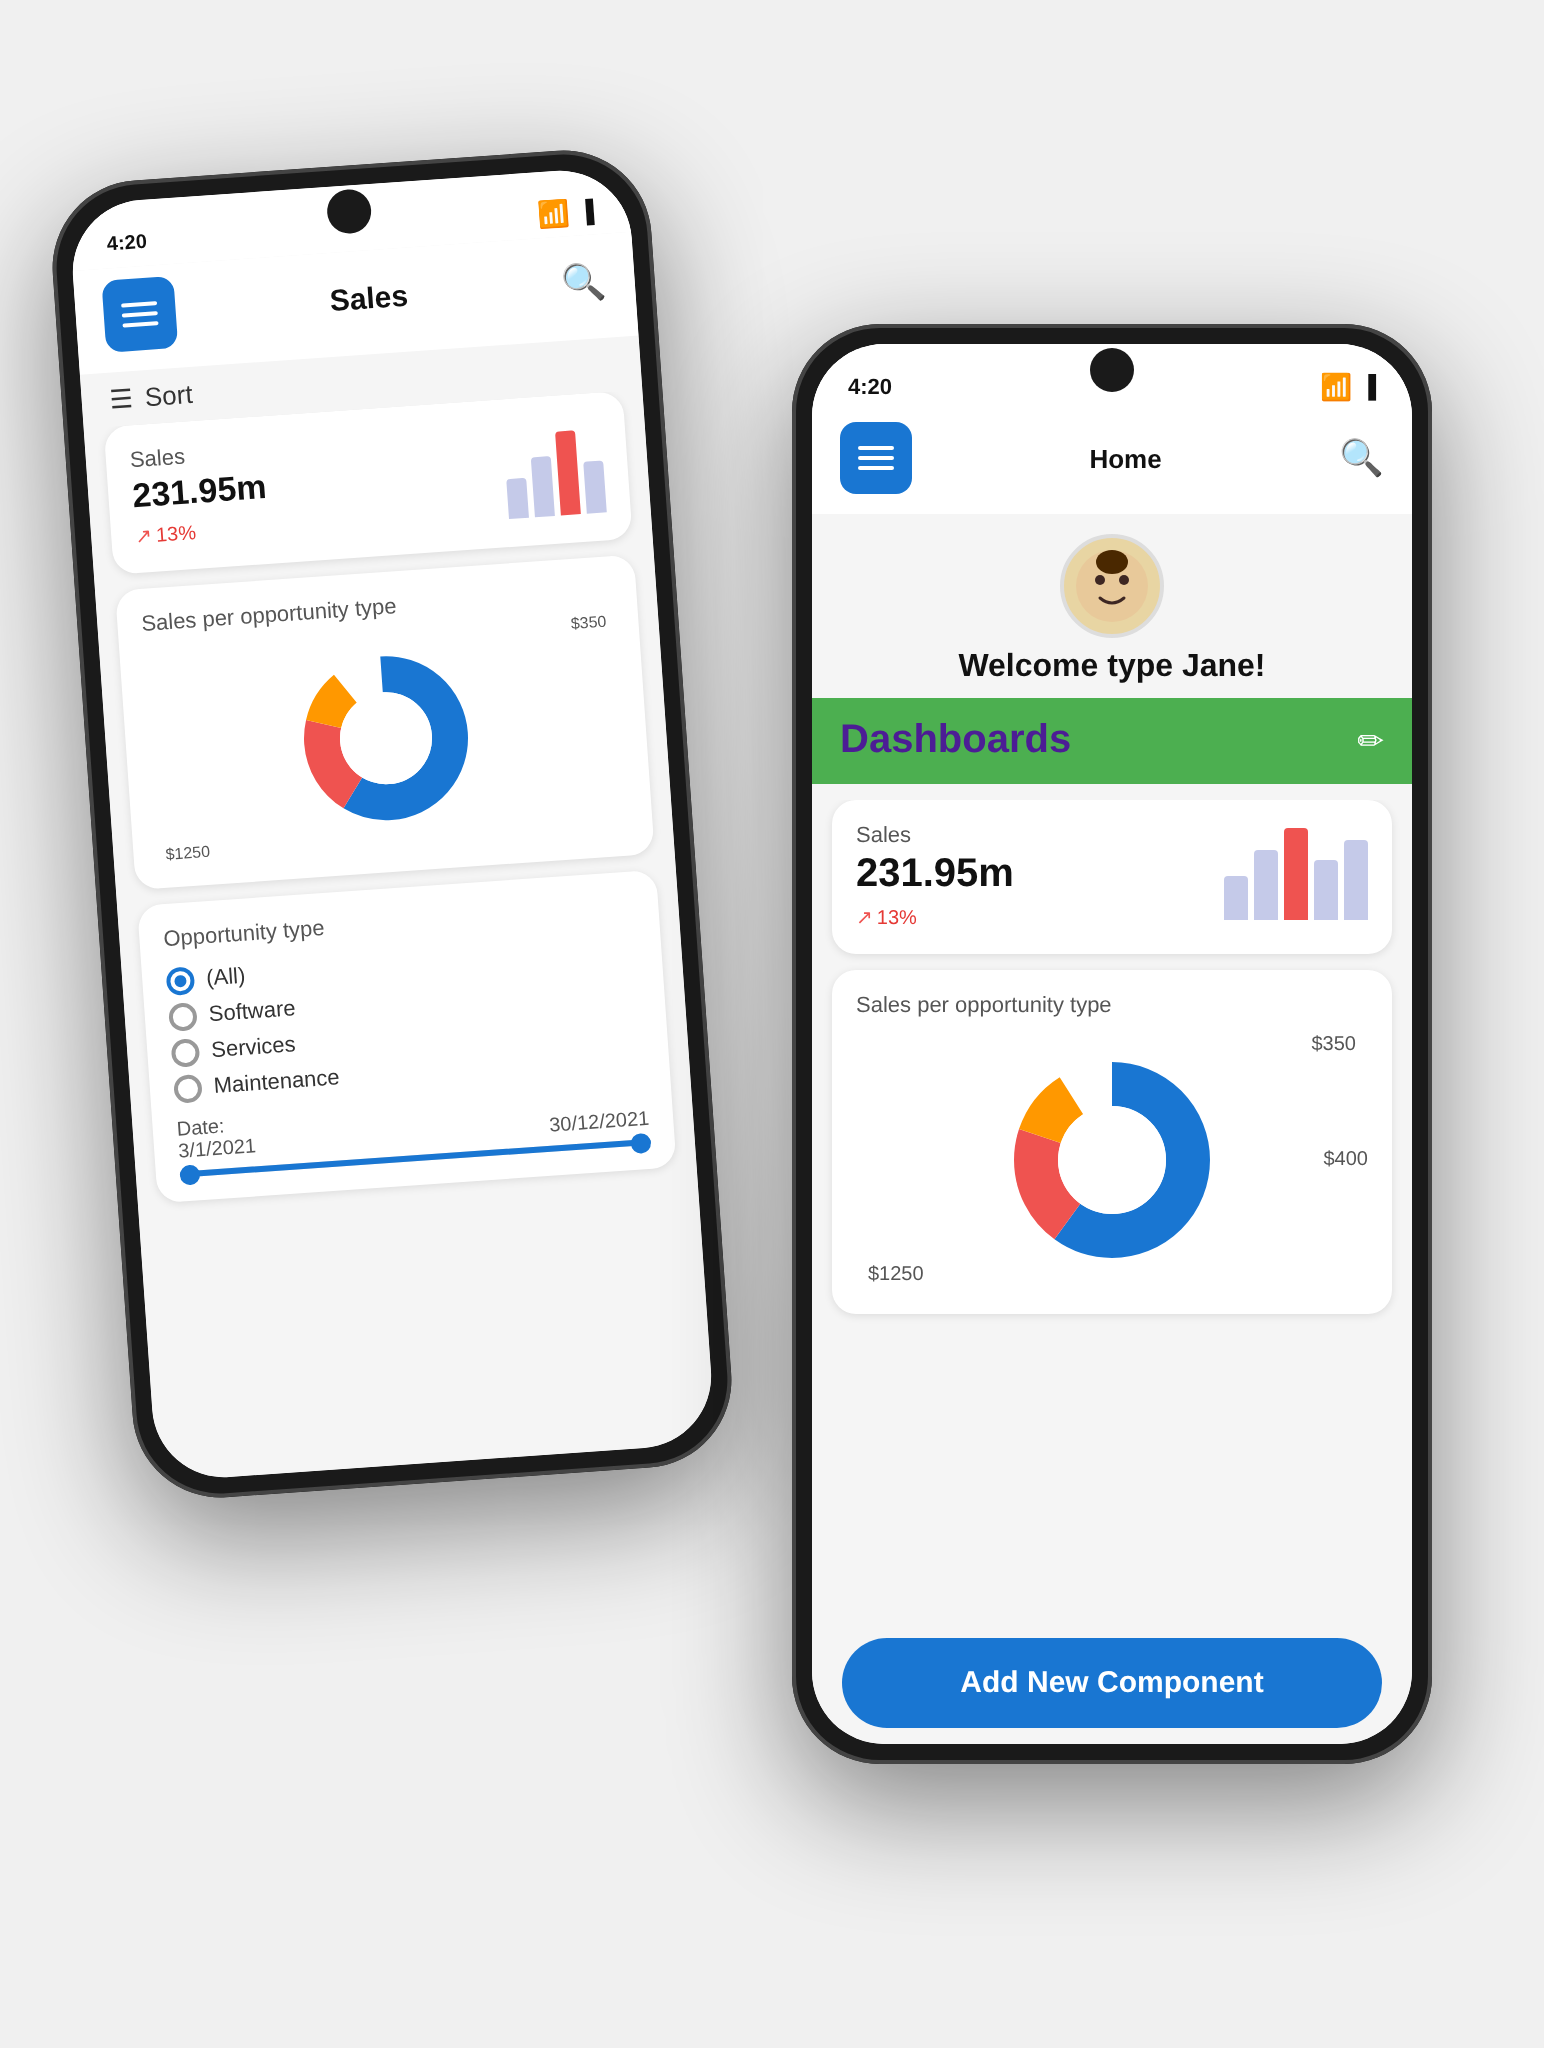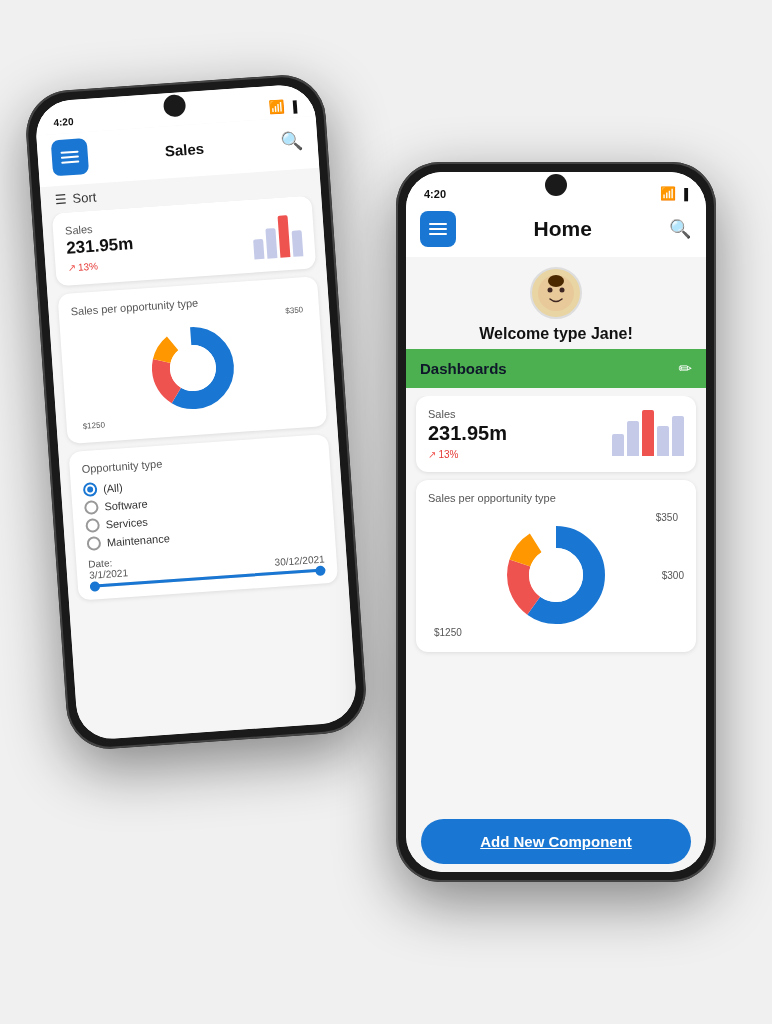--- a/index.html
+++ b/index.html
@@ -114,21 +114,21 @@
       align-items: center;
       justify-content: center;
       gap: 3px;
     }
     .menu-line {
       width: 18px; height: 2px;
       background: #fff;
       border-radius: 1px;
     }
     .screen-title {
-      font-size: 21px;
+      font-size: 13px;
       font-weight: 600;
       color: #111;
     }
     .search-btn {
       font-size: 18px;
       color: #333;
     }
 
     
     .scroll-area {
@@ -252,42 +252,41 @@
     .dashboards-bar {
       display: flex;
       align-items: center;
       justify-content: space-between;
       background: #4caf50;
       padding: 10px 14px;
       margin-bottom: 8px;
       flex-shrink: 0;
     }
     .dashboards-label {
-      font-size: 15px;
+      font-size: 20px;
       font-weight: 700;
-      color: #0f172a;
+      color: #4c1d95;
     }
     .edit-icon { color: #fff; font-size: 16px; }
 
     
     .add-btn {
       background: #1976d2;
       color: #fff;
       border: none;
       border-radius: 30px;
       padding: 14px 20px;
       font-size: 15px;
       font-weight: 600;
       width: 90%;
       margin: 8px auto;
       display: block;
       cursor: pointer;
       text-align: center;
       flex-shrink: 0;
-      text-decoration: underline;
     }
 
     .donut-label-back {
       font-size: 8px;
       color: #555;
       position: absolute;
     }
     .label-back-350 { top: 0; right: 4px; }
     .label-back-1250 { bottom: 0; left: 4px; }
 
@@ -482,21 +481,21 @@
 
                 <circle cx="55" cy="55" r="38" fill="none" stroke="#1976d2" stroke-width="22" stroke-dasharray="143 96" stroke-dashoffset="0" transform="rotate(-90 55 55)"></circle>
 
                 <circle cx="55" cy="55" r="38" fill="none" stroke="#ef5350" stroke-width="22" stroke-dasharray="48 191" stroke-dashoffset="-143" transform="rotate(-90 55 55)"></circle>
 
                 <circle cx="55" cy="55" r="38" fill="none" stroke="#ff9800" stroke-width="22" stroke-dasharray="26 213" stroke-dashoffset="-191" transform="rotate(-90 55 55)"></circle>
 
                 <circle cx="55" cy="55" r="27" fill="#fff"></circle>
               </svg>
               <div style="position:absolute;top:2px;right:6px;font-size:10px;color:#555;">$350</div>
-              <div style="position:absolute;right:0;top:50%;transform:translateY(-50%);font-size:10px;color:#555;">$300</div>
+              <div style="position:absolute;right:0;top:50%;transform:translateY(-50%);font-size:10px;color:#555;">$400</div>
               <div style="position:absolute;bottom:2px;left:6px;font-size:10px;color:#555;">$1250</div>
             </div>
           </div>
 
         </div>
 
         <button class="add-btn">Add New Component</button>
 
       </div>
     </div>

